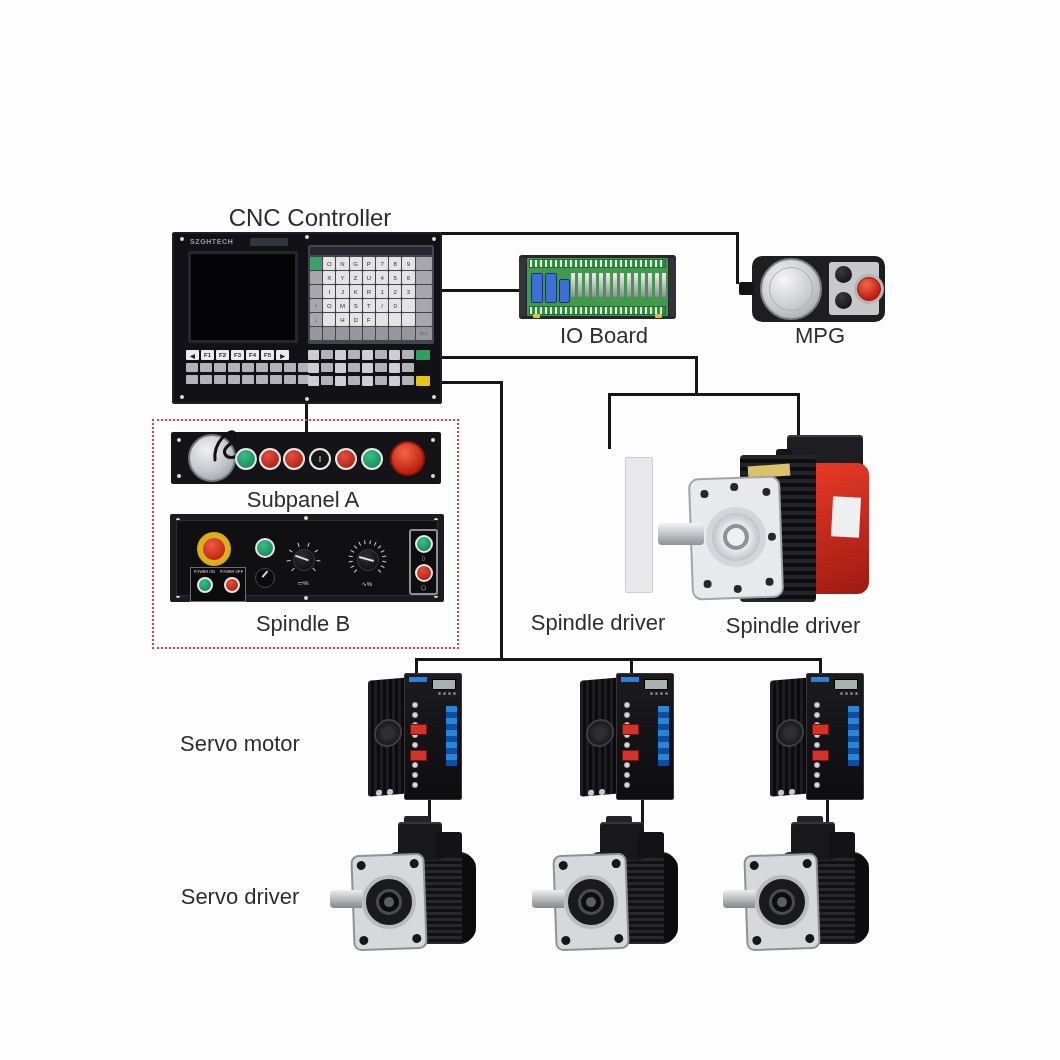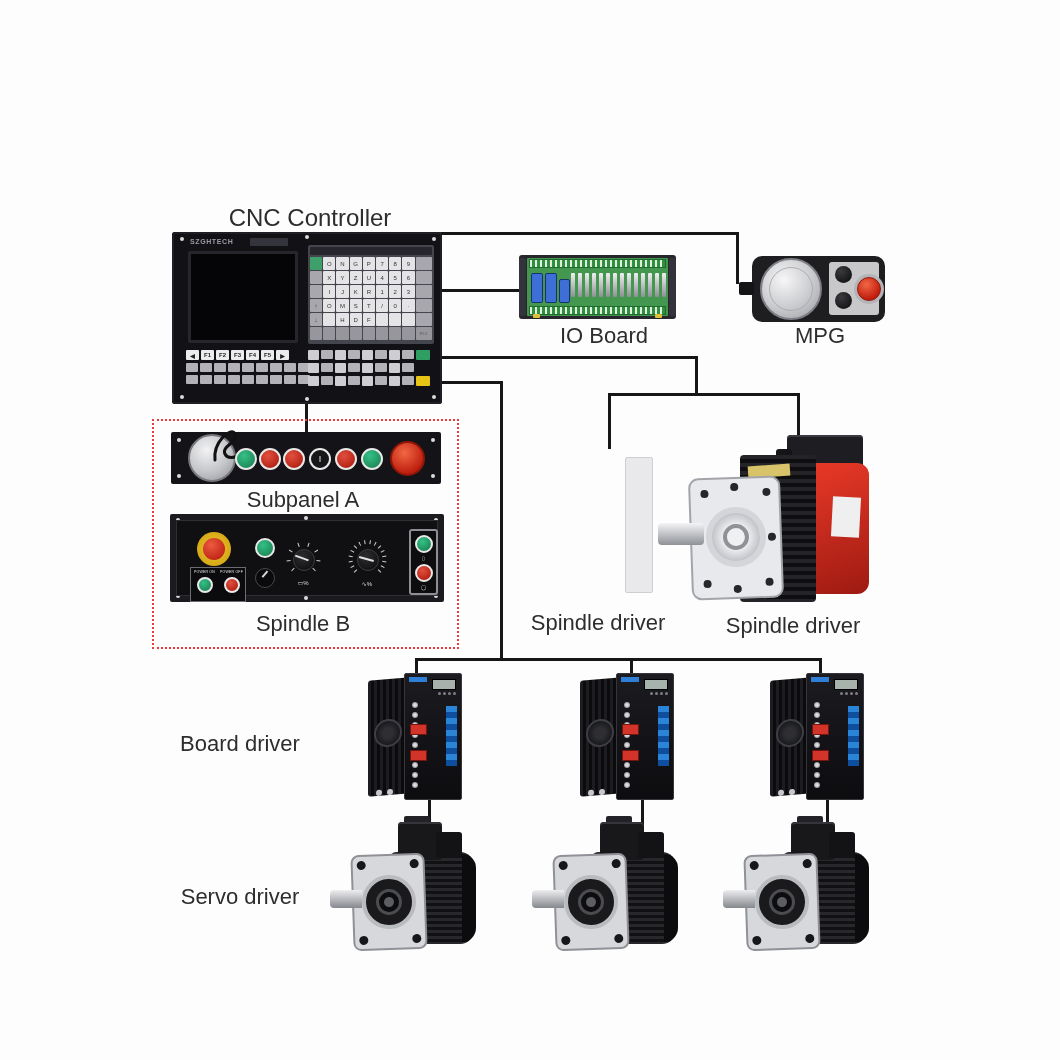--- a/index.html
+++ b/index.html
@@ -174,21 +174,21 @@
   <div class="wire" style="left:641px;top:797px;width:3px;height:30px;"></div>
   <div class="wire" style="left:826px;top:797px;width:3px;height:30px;"></div>
 
   <div class="lbl" style="left:310px;top:204px;font-size:24px;">CNC Controller</div>
   <div class="lbl" style="left:604px;top:323px;">IO Board</div>
   <div class="lbl" style="left:820px;top:323px;">MPG</div>
   <div class="lbl" style="left:303px;top:487px;">Subpanel A</div>
   <div class="lbl" style="left:303px;top:611px;">Spindle B</div>
   <div class="lbl" style="left:598px;top:610px;">Spindle driver</div>
   <div class="lbl" style="left:793px;top:613px;">Spindle driver</div>
-  <div class="lbl" style="left:240px;top:731px;">Board driver</div>
+  <div class="lbl" style="left:240px;top:731px;">Servo motor</div>
   <div class="lbl" style="left:240px;top:884px;">Servo driver</div>
 
   <div class="cnc">
     <span class="screw" style="left:8px;top:5px;"></span>
       <span class="screw" style="left:133px;top:3px;"></span>
     <span class="screw" style="left:260px;top:5px;"></span>
       <span class="screw" style="left:8px;top:163px;"></span>
     <span class="screw" style="left:133px;top:165px;"></span>
       <span class="screw" style="left:260px;top:163px;"></span>
     <div class="cnc-brand">SZGHTECH</div>

